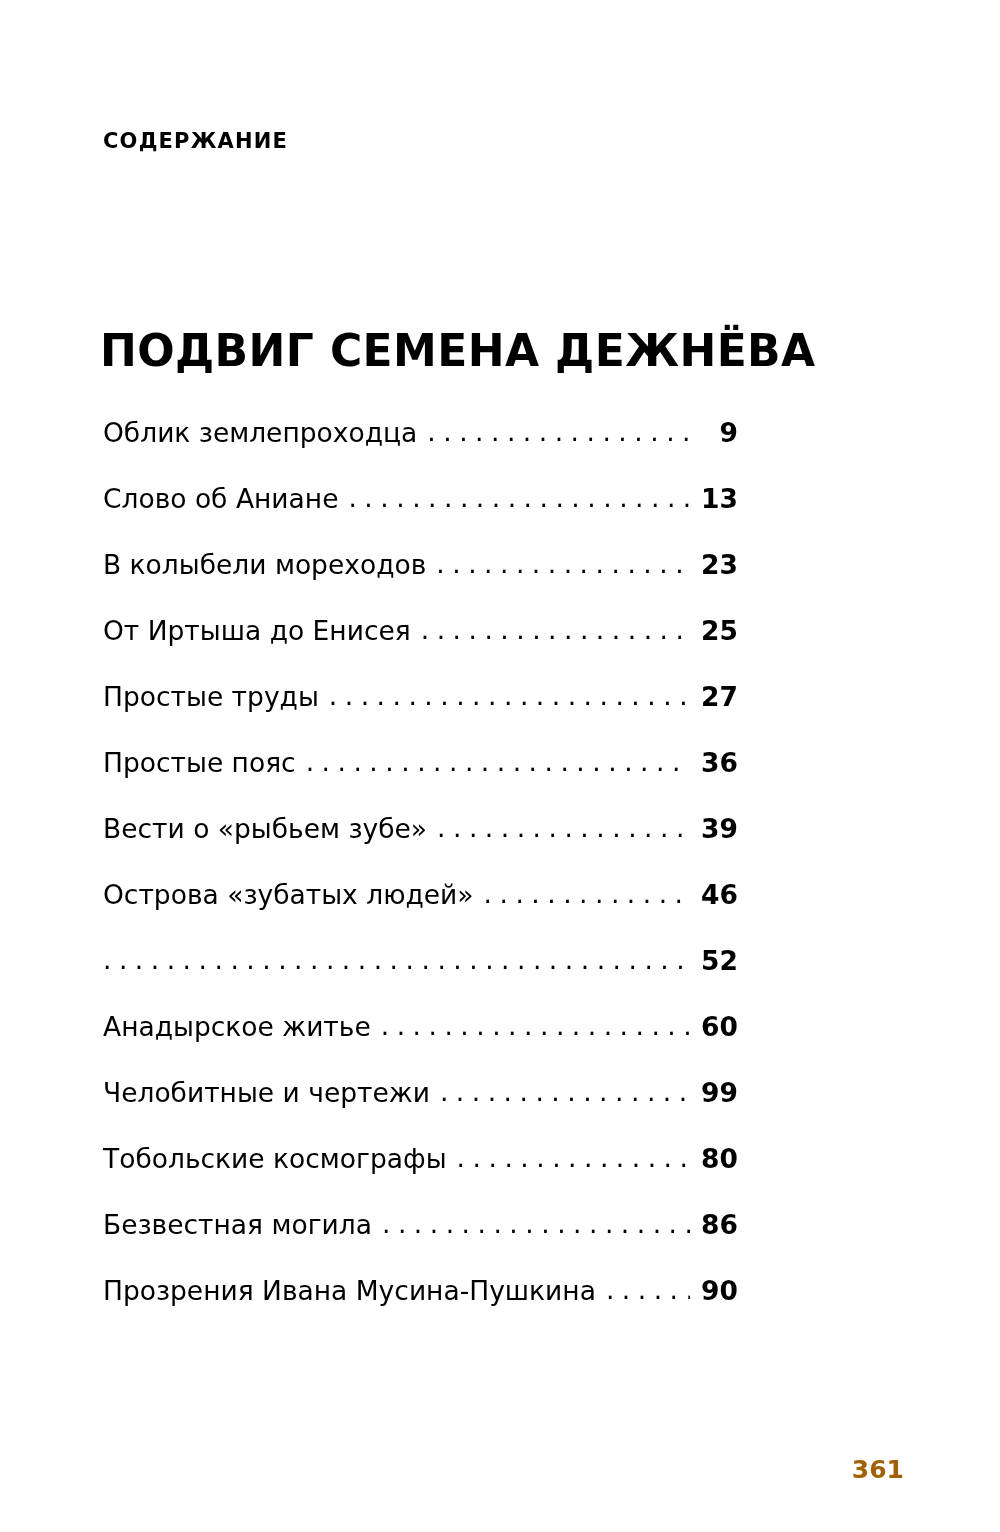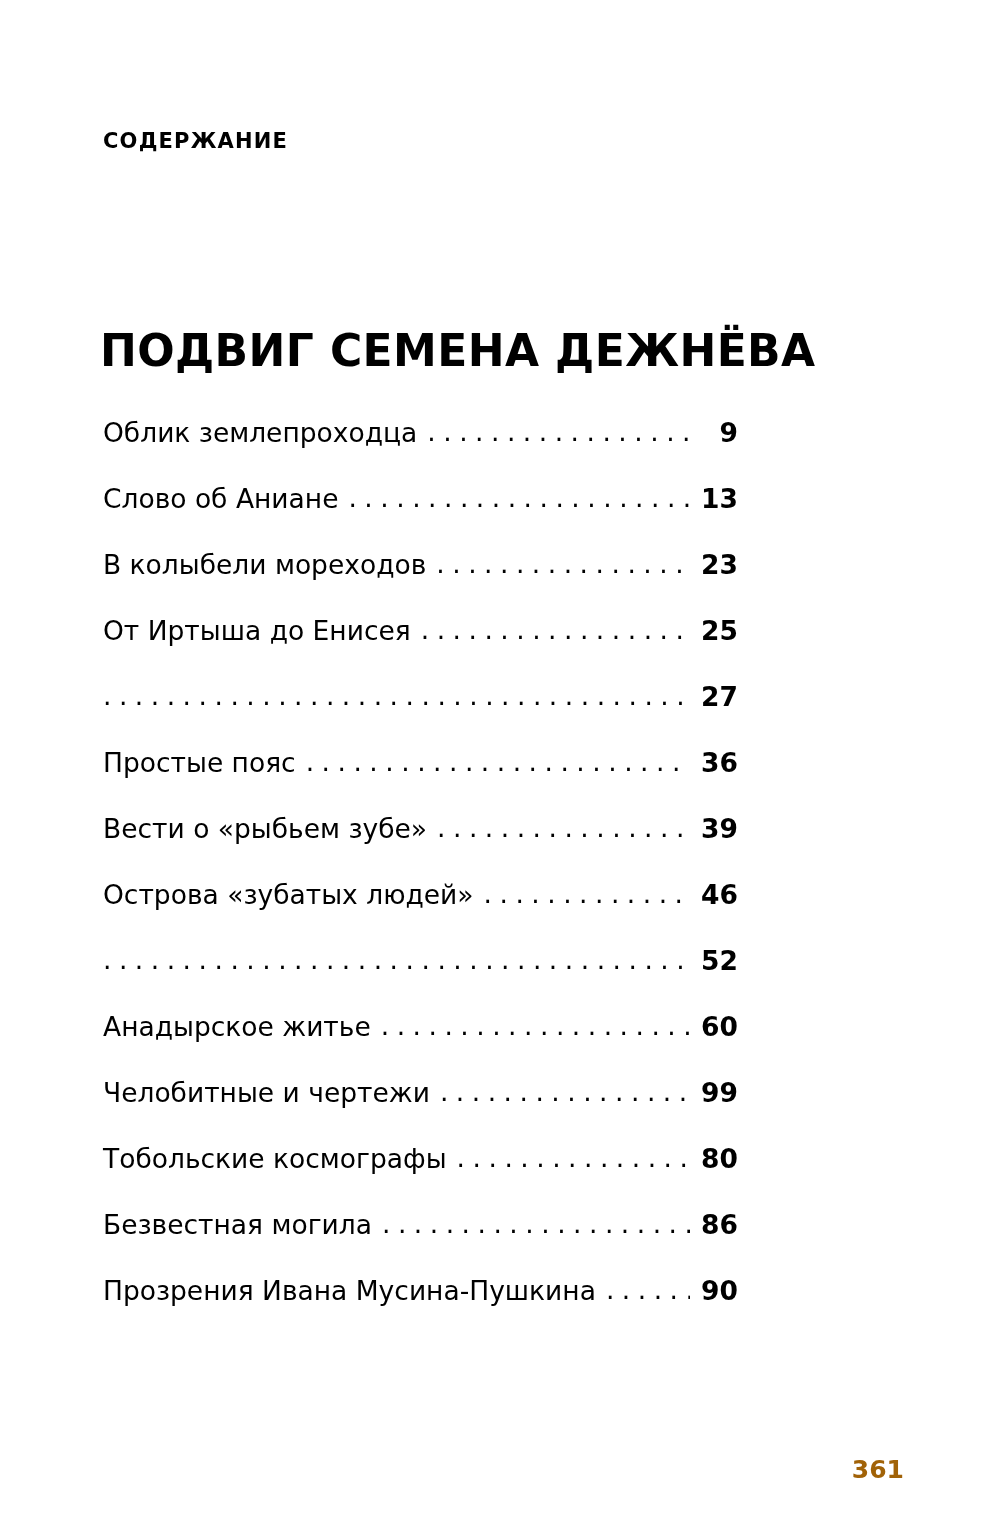--- a/index.html
+++ b/index.html
@@ -121,20 +121,21 @@
         <span class="entry-title">В колыбели мореходов</span>
         <span class="leader">........................................</span>
         <span class="entry-page">23</span>
       </div>
       <div class="toc-entry">
         <span class="entry-title">От Иртыша до Енисея</span>
         <span class="leader">........................................</span>
         <span class="entry-page">25</span>
       </div>
       <div class="toc-entry">
+        <span class="entry-title">Простые труды</span>
         <span class="leader">........................................</span>
         <span class="entry-page">27</span>
       </div>
       <div class="toc-entry">
         <span class="entry-title">Простые пояс</span>
         <span class="leader">........................................</span>
         <span class="entry-page">36</span>
       </div>
       <div class="toc-entry">
         <span class="entry-title">Вести о «рыбьем зубе»</span>

